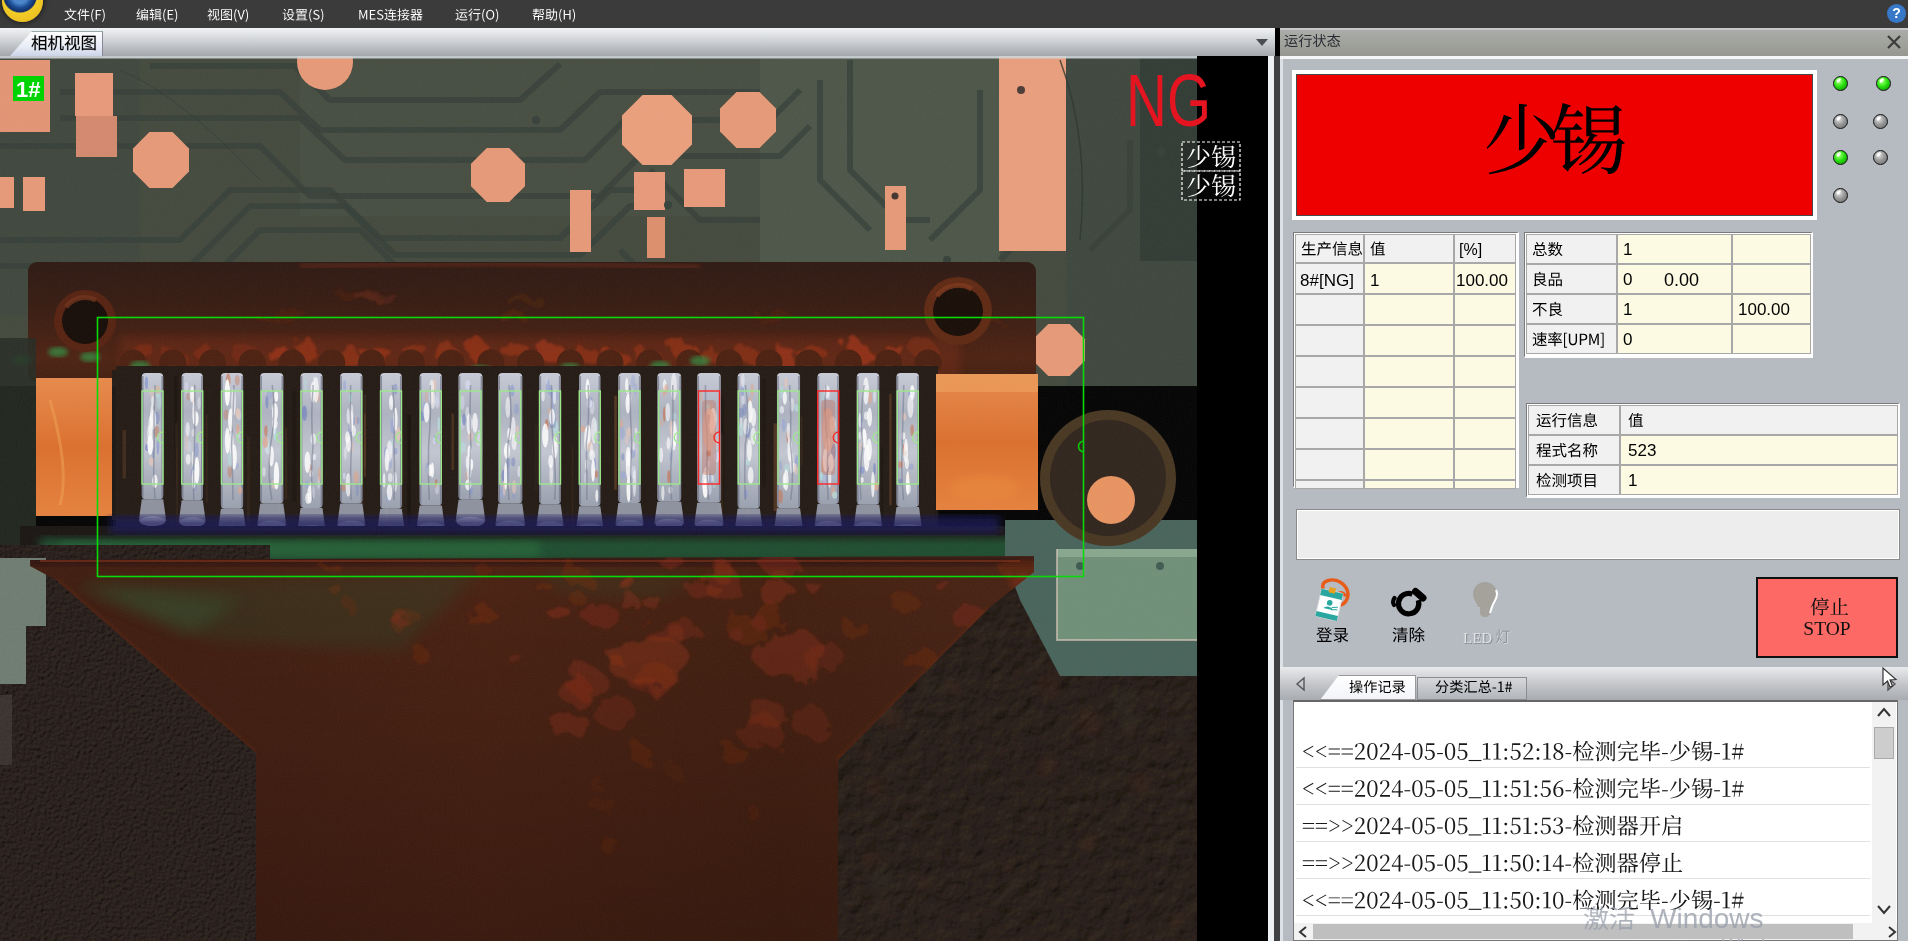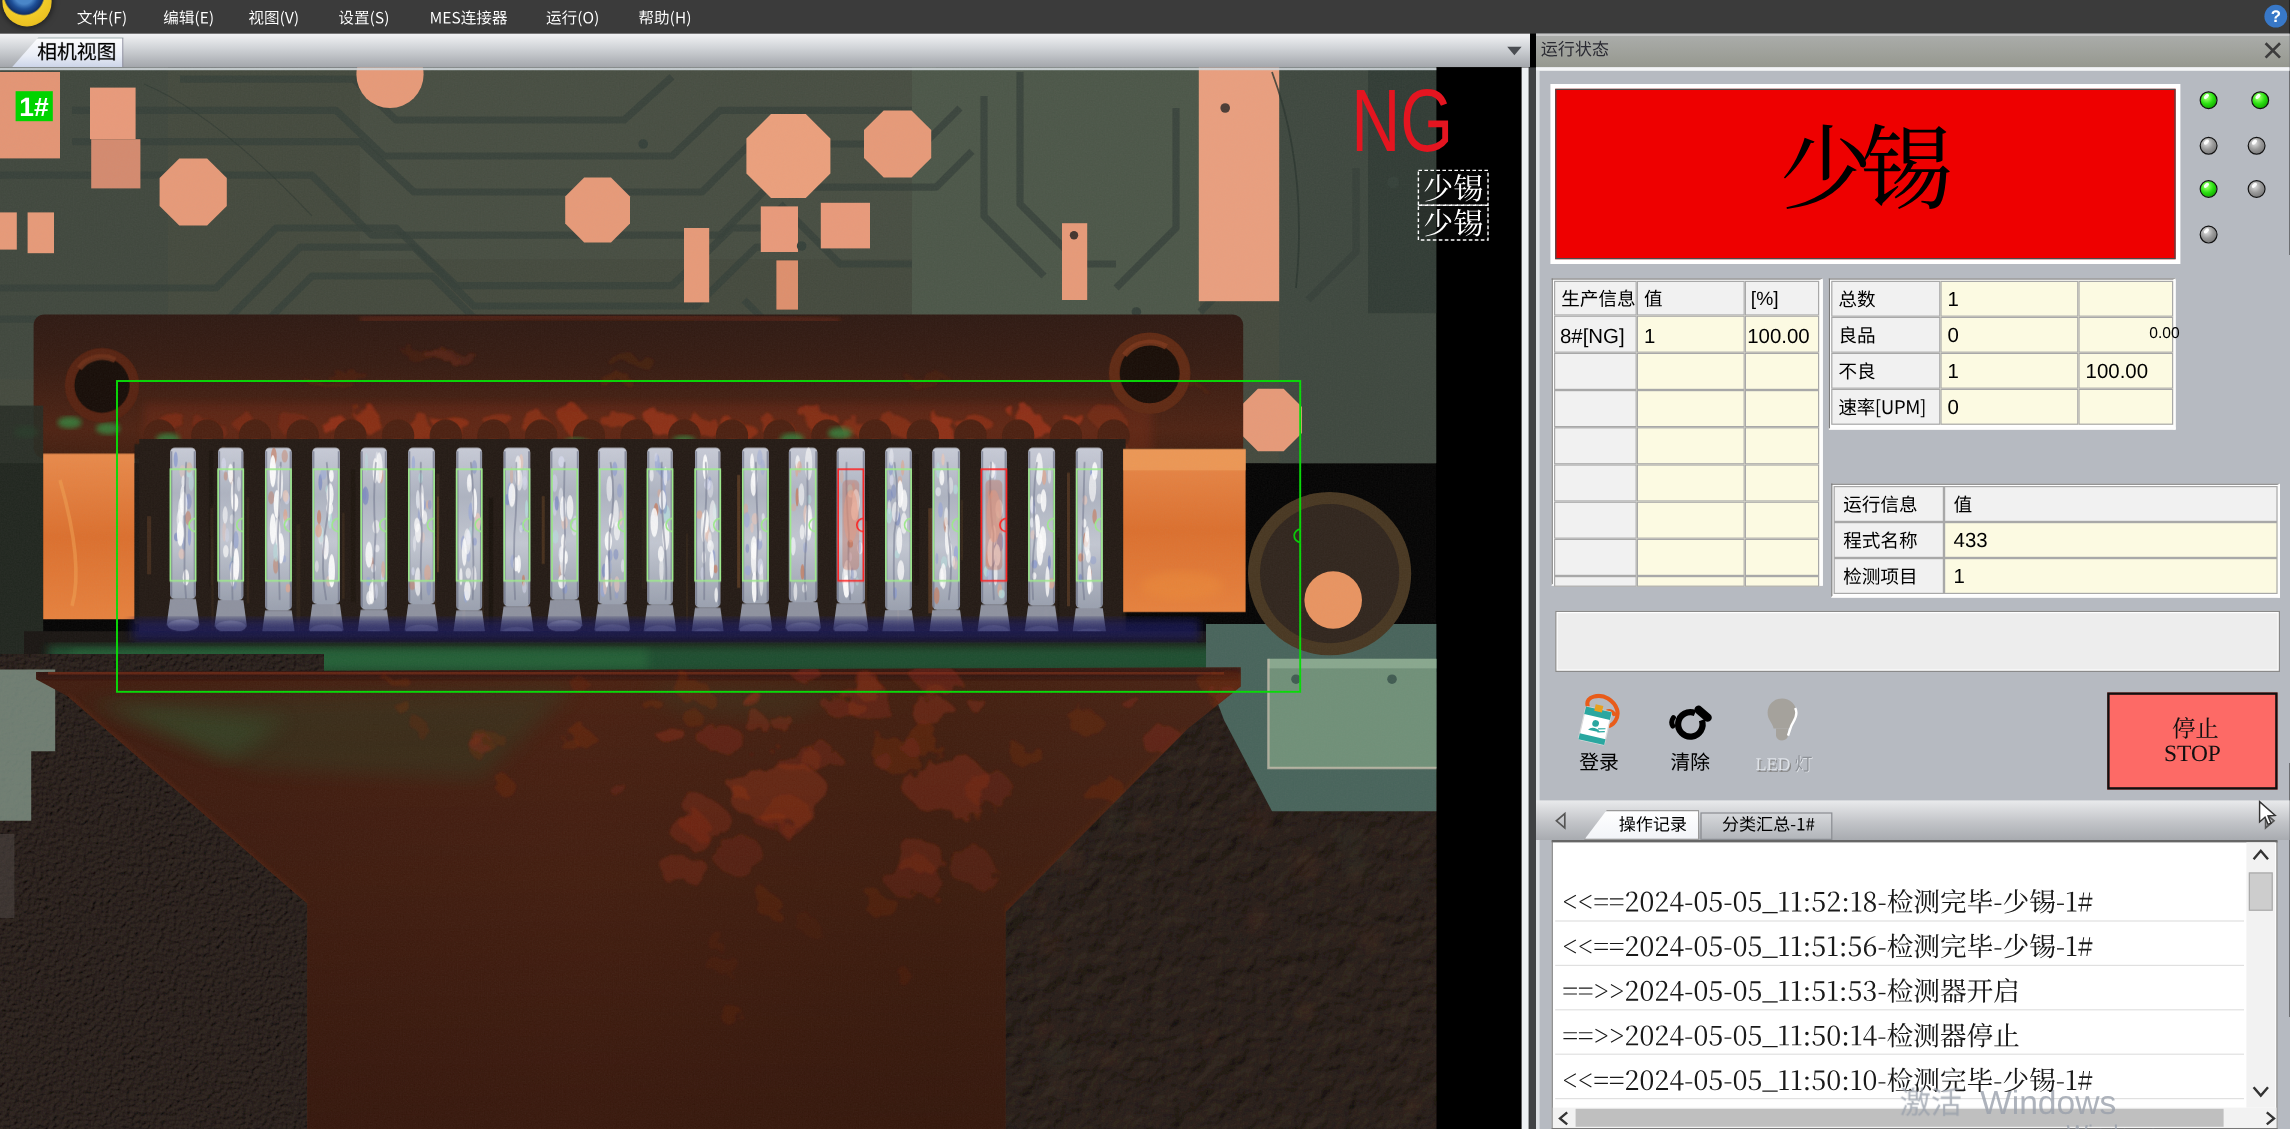--- a/index.html
+++ b/index.html
@@ -1020,36 +1020,36 @@
 <div class="abs" style="left:1459px;top:241px;font-size:16px;color:#000">[%]</div>
 <div class="abs" style="left:1524px;top:232px;width:289px;height:126px;background:#fff;border:1px solid #7a7a7a;border-right:2px solid #fdfdfd;border-bottom:2px solid #fdfdfd"></div>
 <div class="abs" style="left:1526px;top:234px;width:91px;height:30px;background:#f1f1f1;border:1px solid #a8a8a8"></div>
 <div class="abs" style="left:1617px;top:234px;width:115px;height:30px;background:#fcfae2;border:1px solid #a8a8a8"></div>
 <div class="abs" style="left:1732px;top:234px;width:79px;height:30px;background:#fcfae2;border:1px solid #a8a8a8"></div>
 <div class="abs" style="left:1623px;top:240px;font-size:17px">1</div>
 <div class="abs" style="left:1526px;top:264px;width:91px;height:30px;background:#f1f1f1;border:1px solid #a8a8a8"></div>
 <div class="abs" style="left:1617px;top:264px;width:115px;height:30px;background:#fcfae2;border:1px solid #a8a8a8"></div>
 <div class="abs" style="left:1732px;top:264px;width:79px;height:30px;background:#fcfae2;border:1px solid #a8a8a8"></div>
 <div class="abs" style="left:1623px;top:270px;font-size:17px">0</div>
-<div class="abs" style="left:1791px;top:270px;font-size:13px">0.00</div>
+<div class="abs" style="left:1664px;top:270px;font-size:18px">0.00</div>
 <div class="abs" style="left:1526px;top:294px;width:91px;height:30px;background:#f1f1f1;border:1px solid #a8a8a8"></div>
 <div class="abs" style="left:1617px;top:294px;width:115px;height:30px;background:#fcfae2;border:1px solid #a8a8a8"></div>
 <div class="abs" style="left:1732px;top:294px;width:79px;height:30px;background:#fcfae2;border:1px solid #a8a8a8"></div>
 <div class="abs" style="left:1623px;top:300px;font-size:17px">1</div>
 <div class="abs" style="left:1738px;top:300px;font-size:17px">100.00</div>
 <div class="abs" style="left:1526px;top:324px;width:91px;height:30px;background:#f1f1f1;border:1px solid #a8a8a8"></div>
 <div class="abs" style="left:1617px;top:324px;width:115px;height:30px;background:#fcfae2;border:1px solid #a8a8a8"></div>
 <div class="abs" style="left:1732px;top:324px;width:79px;height:30px;background:#fcfae2;border:1px solid #a8a8a8"></div>
 <div class="abs" style="left:1623px;top:330px;font-size:17px">0</div>
 <div class="abs" style="left:1526px;top:403px;width:374px;height:95px;background:#fff;border:1px solid #7a7a7a;border-right:2px solid #fdfdfd;border-bottom:2px solid #fdfdfd"></div>
 <div class="abs" style="left:1528px;top:405px;width:92px;height:30px;background:#f1f1f1;border:1px solid #a8a8a8"></div>
 <div class="abs" style="left:1620px;top:405px;width:278px;height:30px;background:#f1f1f1;border:1px solid #a8a8a8"></div>
 <div class="abs" style="left:1528px;top:435px;width:92px;height:30px;background:#f1f1f1;border:1px solid #a8a8a8"></div>
 <div class="abs" style="left:1620px;top:435px;width:278px;height:30px;background:#fcfae2;border:1px solid #a8a8a8"></div>
-<div class="abs" style="left:1628px;top:441px;font-size:17px">433</div>
+<div class="abs" style="left:1628px;top:441px;font-size:17px">523</div>
 <div class="abs" style="left:1528px;top:465px;width:92px;height:30px;background:#f1f1f1;border:1px solid #a8a8a8"></div>
 <div class="abs" style="left:1620px;top:465px;width:278px;height:30px;background:#fcfae2;border:1px solid #a8a8a8"></div>
 <div class="abs" style="left:1628px;top:471px;font-size:17px">1</div>
 <div class="abs" style="left:1296px;top:509px;width:604px;height:51px;background:#ededed;border:1px solid #8a8a8a;box-shadow:inset 0 0 0 1px #fff"></div>
 <svg class="abs" style="left:1313px;top:578px" width="44" height="44" viewBox="0 0 44 44">
     <path d="M10,10 C8,2 20,0 27,4 C35,9 37,17 33,23 C29,29 22,28 22,22 C22,16 28,12 32,17" stroke="#e85c1a" stroke-width="3.4" fill="none" stroke-linecap="round"></path>
     <g transform="rotate(13 17 28)">
       <rect x="5" y="13" width="22" height="28" rx="1.5" fill="#fff" stroke="#dcdcdc"></rect>
       <rect x="5" y="13" width="22" height="6.5" fill="#2aa7a0"></rect>
       <rect x="5" y="36" width="22" height="5" fill="#2aa7a0"></rect>

